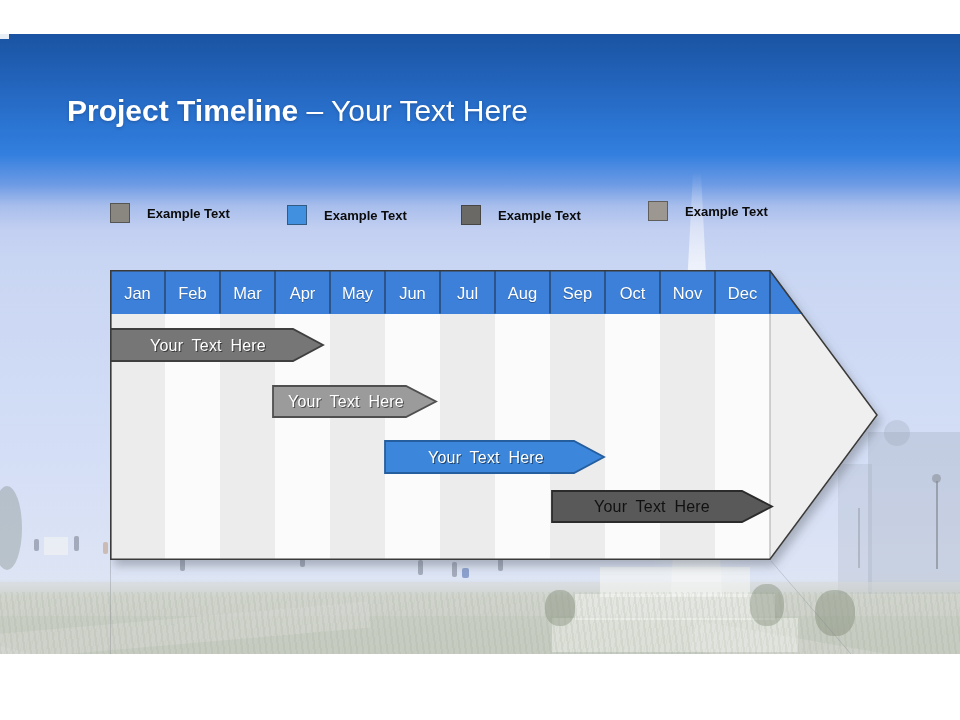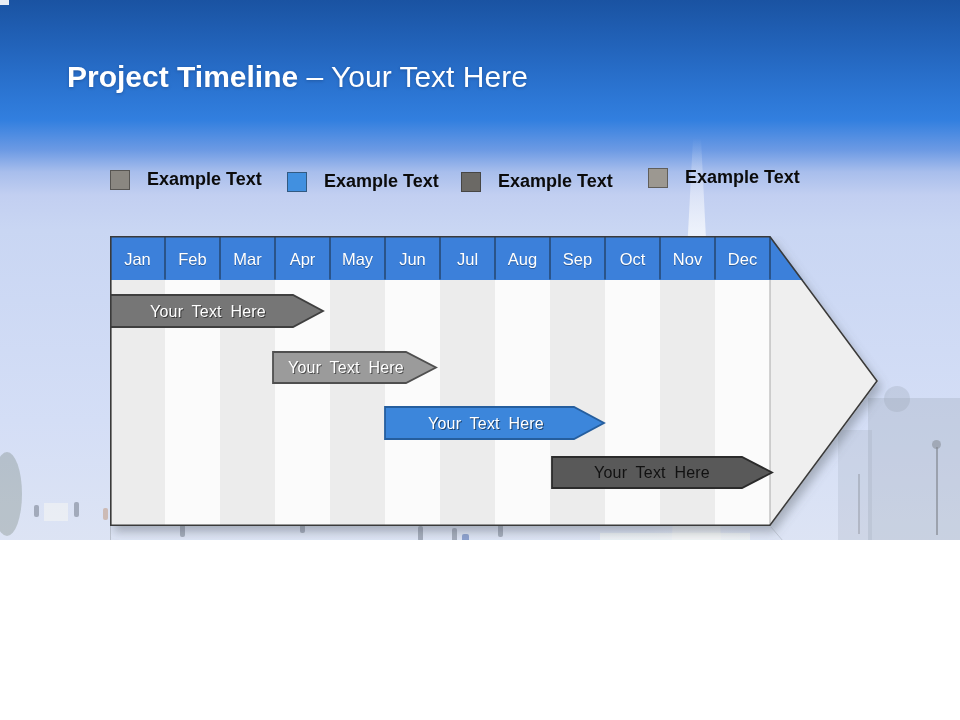--- a/index.html
+++ b/index.html
@@ -1,17 +1,17 @@
 <!DOCTYPE html>
 <html><head>
 <meta charset="utf-8">
 <style>
   html,body{margin:0;padding:0;}
-  .slide{position:relative;width:960px;height:540px;overflow:hidden;
-         font-family:"Liberation Sans",sans-serif;background:#c2410c;}
+  .slide{position:relative;width:960px;height:620px;overflow:hidden;
+         font-family:"Liberation Sans",sans-serif;background:#c2410c;margin-top:34px;}
   
   .bg{position:absolute;inset:0;background:linear-gradient(180deg,
       #1A53A2 0px,#2263BA 45px,#2C76D4 95px,#327FDF 120px,#6C9AE4 150px,
       #A8BEEC 172px,#C2CFF1 195px,#C9D6F3 230px,#D4DEF6 420px,#DDE4F4 545px,
       #D3D8DC 556px,#CBD0C6 562px,#C7CCC2 600px,#C2C8BC 720px);}
   .corner-sliver{position:absolute;left:0;top:0;width:9px;height:5px;background:#fff;opacity:.9;}
   .tower{position:absolute;left:664px;top:138px;width:66px;height:424px;
       background:linear-gradient(180deg,rgba(247,249,253,0) 0%,rgba(247,249,253,.78) 22%,
       rgba(240,243,248,.86) 60%,rgba(234,237,242,.9) 100%);
       clip-path:polygon(44% 0%,56% 0%,88% 100%,10% 100%);}
@@ -31,21 +31,21 @@
       background:repeating-linear-gradient(83deg,#9AA38F 0 2px,transparent 2px 6px),
                  repeating-linear-gradient(-78deg,#B8C0AE 0 1px,transparent 1px 5px);}
   
   .title{position:absolute;left:67px;top:60px;font-size:30px;color:#fff;white-space:nowrap;
          text-shadow:0 1px 3px rgba(20,40,80,.35);}
   .title .tb{font-weight:700;}
   .title .tr{font-weight:400;}
   
   .legend-item{position:absolute;display:flex;align-items:center;}
   .legend-swatch{width:18px;height:18px;border:1px solid rgba(35,35,35,.5);flex:0 0 auto;}
-  .legend-label{margin-left:17px;font-size:18px;font-weight:700;color:#0B0B0B;white-space:nowrap;}
+  .legend-label{margin-left:17px;font-size:13px;font-weight:700;color:#0B0B0B;white-space:nowrap;}
   
   .chart{position:absolute;left:110px;top:236px;}
   .month-label{fill:#FFFFFF;font-size:16.5px;font-family:"Liberation Sans",sans-serif;
       filter:drop-shadow(0.5px 1px 0.5px rgba(0,0,0,0.3));}
   .bar-label{font-size:16px;font-family:"Liberation Sans",sans-serif;word-spacing:4px;
       letter-spacing:.2px;filter:drop-shadow(1px 1.5px 0.6px rgba(0,0,0,0.5));}
   .bar-label.dark{filter:none;}
 </style>
 </head>
 <body>

